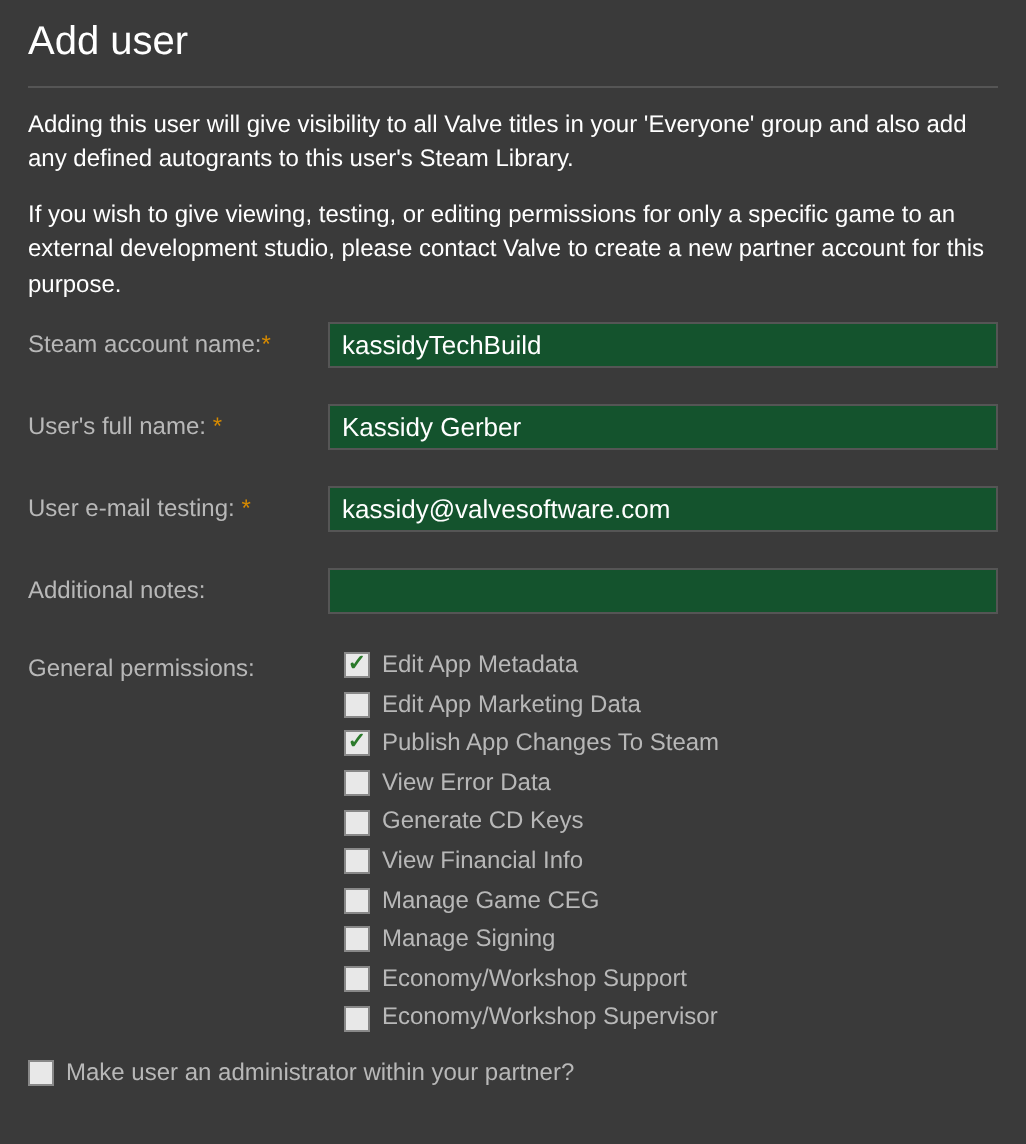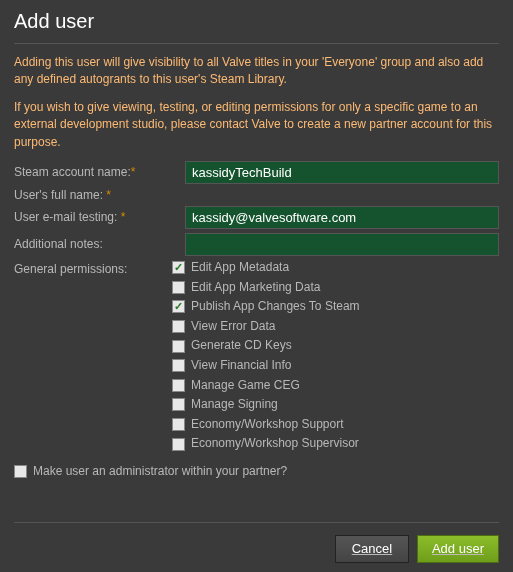--- a/index.html
+++ b/index.html
@@ -18,30 +18,29 @@
     font-size: 20px;
     font-weight: normal;
     margin-bottom: 10px;
   }
   .hr {
     border: none;
     border-top: 1px solid #555;
     margin: 0 0 10px 0;
   }
   .para {
-    color: #fdba74;
+    color: #ffffff;
     font-size: 12px;
     line-height: 1.45;
     margin-bottom: 10px;
   }
   .form-row {
     display: flex;
     align-items: center;
-    margin-bottom: 4px;
-    gap: 21px;
+    margin-bottom: 18px;
   }
   .form-label {
     flex: 0 0 150px;
     color: #b8b8b8;
     font-size: 12px;
   }
   .req { color: #d68a00; }
   .form-input {
     flex: 1;
     background: #14532d;
@@ -103,20 +102,21 @@
     <div class="form-label">
       <span>Steam account name:</span><span class="req">*</span>
     </div>
     <input class="form-input" value="kassidyTechBuild" style="">
   </div>
 
   <div class="form-row">
     <div class="form-label">
       <span>User's full name: </span><span class="req">*</span>
     </div>
+    <input class="form-input" value="Kassidy Gerber" style="">
   </div>
 
   <div class="form-row">
     <div class="form-label">
       <span>User e-mail testing: </span><span class="req">*</span>
     </div>
     <input class="form-input" value="kassidy@valvesoftware.com" style="">
   </div>
 
   <div class="form-row">

